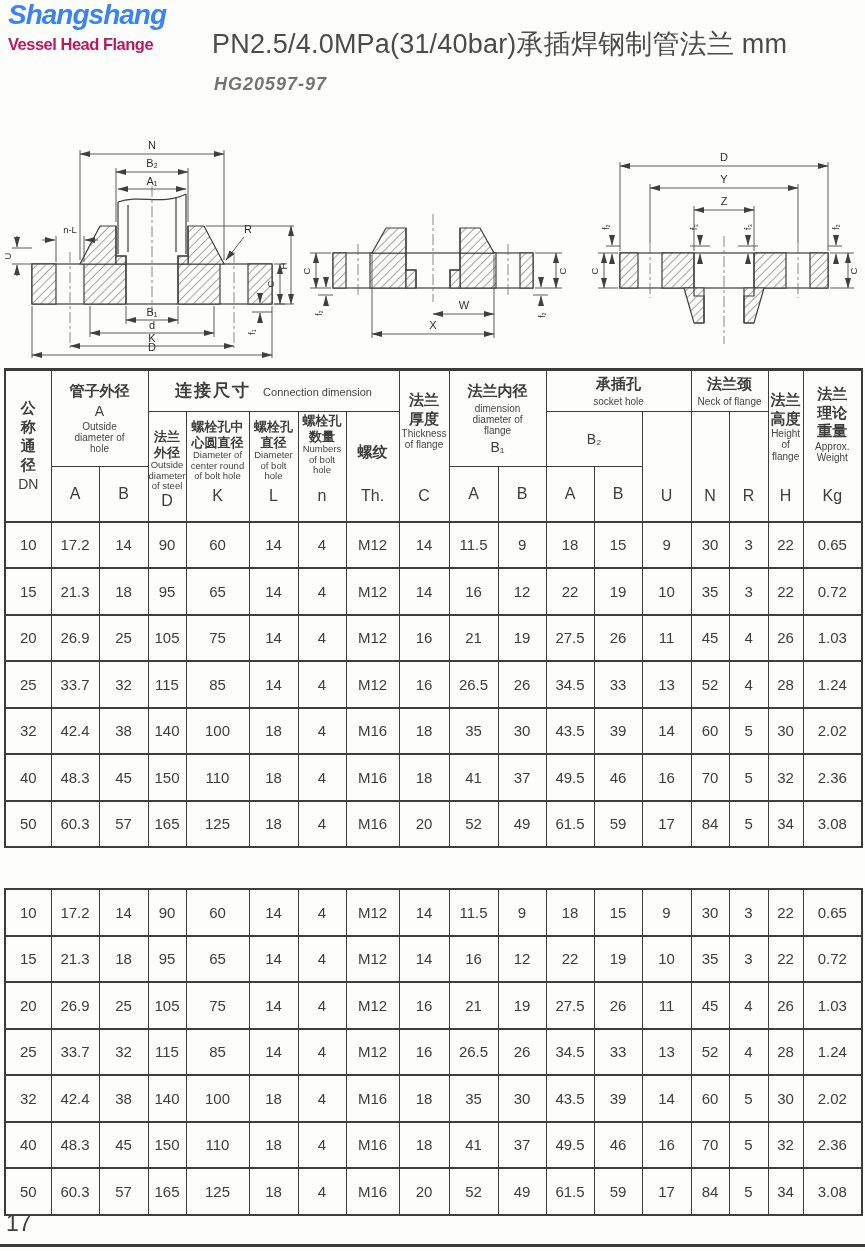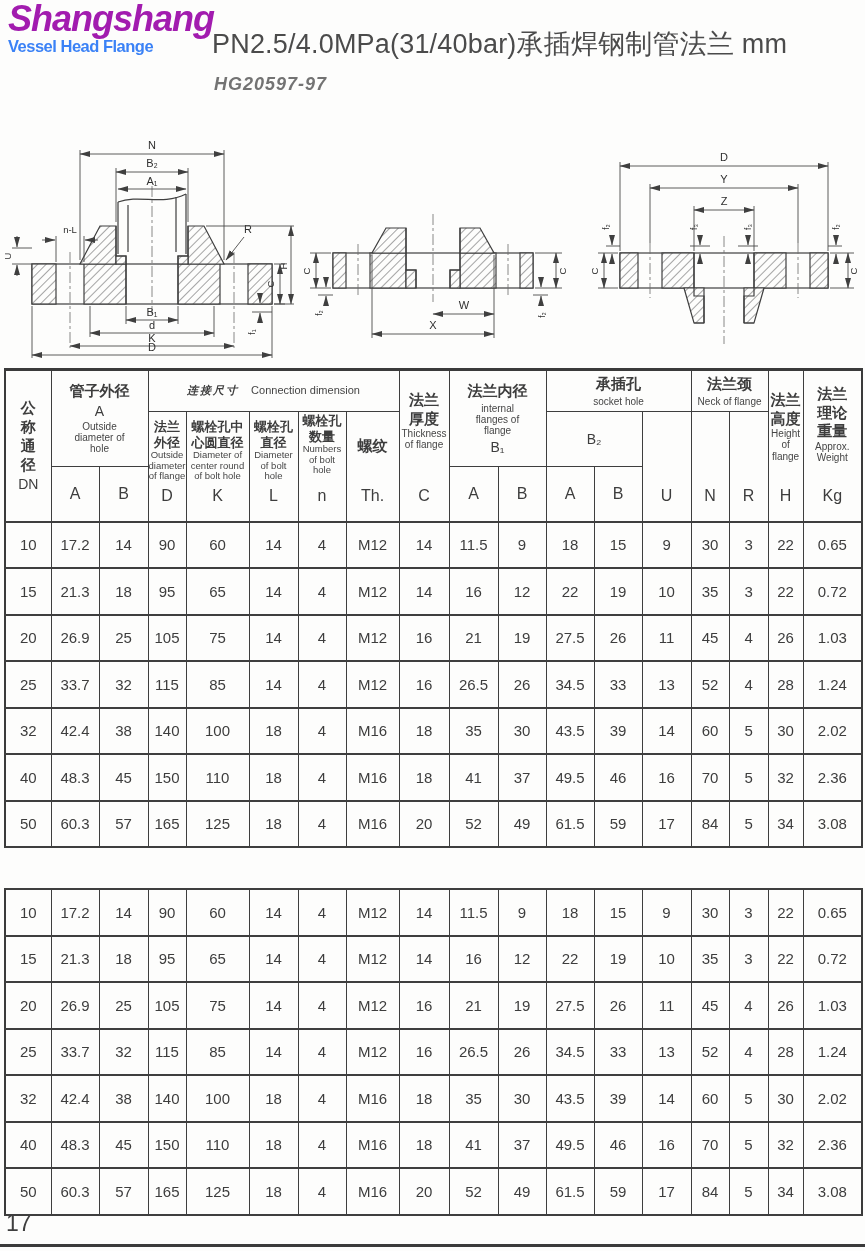--- a/index.html
+++ b/index.html
@@ -3,22 +3,22 @@
 <meta charset="utf-8">
 <style>
   html,body { margin:0; padding:0; background:#e8e8e8; }
   .page {
     position:relative; width:865px; height:1251px; margin:0 auto;
     background:#fdfdfc; overflow:hidden;
     font-family:"Liberation Sans", sans-serif; color:#3d3d3d;
   }
   
   .logo { position:absolute; left:8px; top:1px; width:200px; }
-  .logo-title { font-size:36px; font-weight:bold; font-style:italic; color:#a21caf; letter-spacing:-1px; line-height:1.0; }
-  .logo-sub { font-size:16.5px; font-weight:bold; color:#3b82f6; letter-spacing:-0.5px; margin-top:0; }
+  .logo-title { font-size:28px; font-weight:bold; font-style:italic; color:#3b82f6; letter-spacing:-1px; line-height:1.0; }
+  .logo-sub { font-size:16.5px; font-weight:bold; color:#be185d; letter-spacing:-0.5px; margin-top:6px; }
   .doc-title { position:absolute; left:212px; top:26px; font-size:27px; color:#4b4b4b; letter-spacing:0.2px; white-space:nowrap; }
   .std-code { position:absolute; left:214px; top:74px; font-size:18px; font-weight:bold; font-style:italic; color:#737373; letter-spacing:1px; }
   .doc-sub { position:absolute; right:7px; top:72px; font-size:20px; color:#4a4a4a; }
 
   
   .drawing { position:absolute; }
   .d1 { left:4px;  top:136px; }
   .d2 { left:298px; top:158px; }
   .d3 { left:590px; top:148px; }
   svg text { font-size:11px; fill:#2f2f2f; font-family:"Liberation Sans", sans-serif; }
@@ -41,21 +41,21 @@
   .t2 { top:888px; }
   .dim-table th, .dim-table td {
     border:1px solid #3e3e3e; text-align:center; vertical-align:middle;
     padding:0; font-weight:normal; color:#3d3d3d; overflow:hidden;
   }
   .dim-table td { border-top-width:2px; border-bottom-width:2px; font-size:15px; height:44.5px; }
   tr.hr1 { height:42px; } tr.hr2 { height:55px; } tr.hr3 { height:55px; }
   thead th { border-bottom-width:2px; }
 
   .zh { font-size:15px; font-weight:bold; line-height:1.25; }
-  .zh.big { font-size:11px; letter-spacing:2px;font-style:italic; }
+  .zh.big { font-size:17px; letter-spacing:2px; }
   .zh-sm { font-size:13px; font-weight:bold; line-height:1.18; }
   .en { font-size:10px; line-height:1.12; color:#454545; }
   .en-sm { font-size:9.5px; line-height:1.12; color:#454545; }
   .letter { font-size:16px; }
   .letter.sm { font-size:14px; }
   .hstack { display:flex; flex-direction:column; align-items:center; justify-content:center; gap:2px; }
   .bstack { display:flex; flex-direction:column; align-items:center; }
   .hrow { display:flex; align-items:baseline; justify-content:center; gap:12px; }
   .h146 { height:146px; } .h106 { height:106px; }
   .bottom { margin-top:auto; margin-bottom:14px; }
@@ -284,21 +284,21 @@
         <th rowspan="3">
           <div class="bstack h146">
             <div class="zh w34 mt18">法兰厚度</div>
             <div class="en w48">Thickness of flange</div>
             <div class="letter bottom">C</div>
           </div>
         </th>
         <th colspan="2" rowspan="2">
           <div class="hstack">
             <div class="zh">法兰内径</div>
-            <div class="en w62">internal flanges of flange</div>
+            <div class="en w62">dimension diameter of flange</div>
             <div class="letter sm">B₁</div>
           </div>
         </th>
         <th colspan="3">
           <div class="hstack">
             <div class="zh">承插孔</div>
             <div class="en">socket hole</div>
           </div>
         </th>
         <th colspan="2">
@@ -318,22 +318,22 @@
           <div class="bstack h146">
             <div class="zh w34 mt12">法兰理论重量</div>
             <div class="en w48">Approx. Weight</div>
             <div class="letter bottom">Kg</div>
           </div>
         </th>
       </tr>
       <tr class="hr2">
         <th rowspan="2">
           <div class="bstack h106">
-            <div class="zh-sm w34" style="margin-top:6px">法兰外径</div>
-            <div class="en-sm w40">Outside diameter of flange</div>
+            <div class="zh-sm w34" style="margin-top:16px">法兰外径</div>
+            <div class="en-sm w40">Outside diameter of steel</div>
             <div class="letter bottom">D</div>
           </div>
         </th>
         <th rowspan="2">
           <div class="bstack h106">
             <div class="zh-sm w56" style="margin-top:6px">螺栓孔中心圆直径</div>
             <div class="en-sm w62">Diameter of center round of bolt hole</div>
             <div class="letter bottom">K</div>
           </div>
         </th>
@@ -346,21 +346,21 @@
         </th>
         <th rowspan="2">
           <div class="bstack h106">
             <div class="zh-sm w46" style="margin-top:0">螺栓孔数量</div>
             <div class="en-sm w42">Numbers of bolt hole</div>
             <div class="letter bottom">n</div>
           </div>
         </th>
         <th rowspan="2">
           <div class="bstack h106">
-            <div class="zh" style="margin-top:24px">螺纹</div>
+            <div class="zh" style="margin-top:30px">螺纹</div>
             <div class="letter bottom">Th.</div>
           </div>
         </th>
         <th colspan="2">
           <span class="letter sm">B₂</span>
         </th>
         <th rowspan="2">
           <div class="bstack h106">
               <div class="letter bottom">U</div>
             </div>

